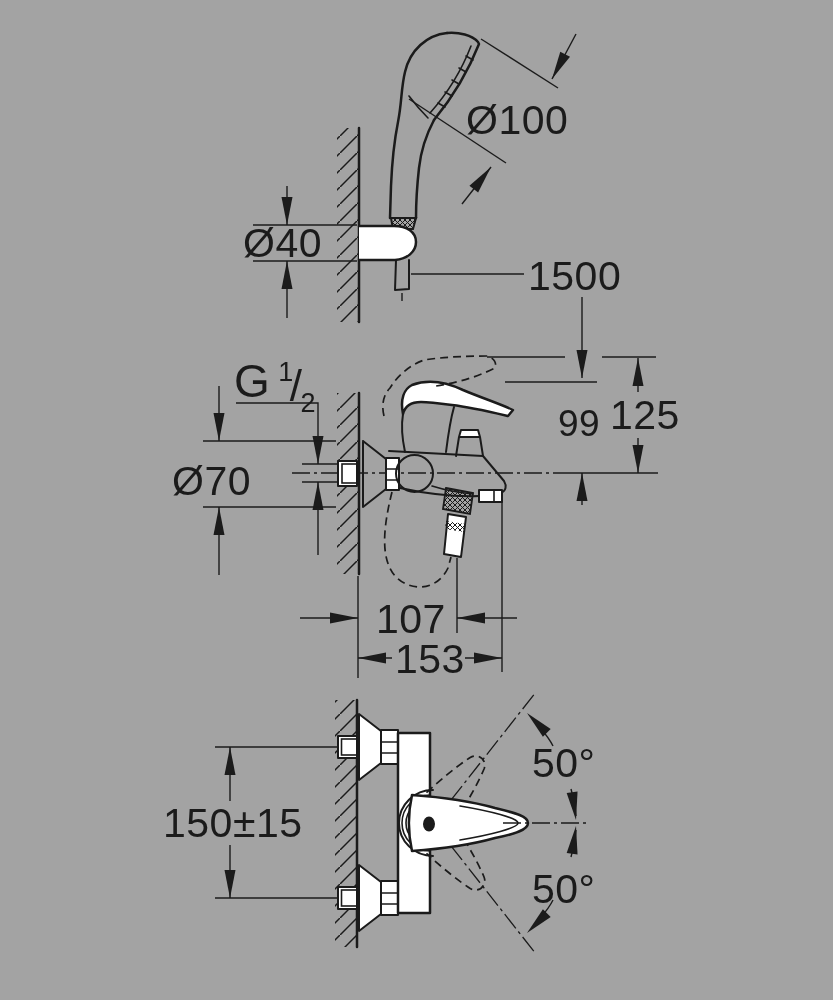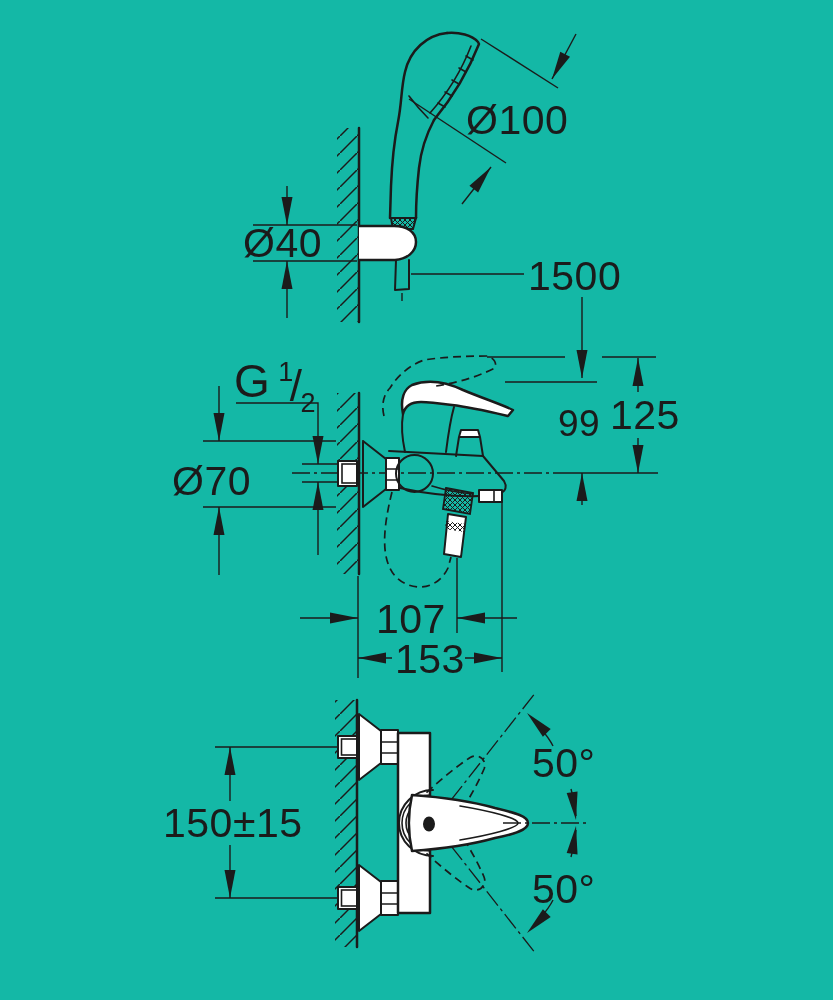--- a/index.html
+++ b/index.html
@@ -1,17 +1,17 @@
 <!DOCTYPE html>
 <html><head>
 <meta charset="utf-8">
 <style>
   html,body{margin:0;padding:0;background:#e8e8e8;}
   .canvas{
-    width:833px;height:1000px;background:#14b8a6;position:relative;margin:0 auto;
+    width:833px;height:1000px;background:#a3a3a3;position:relative;margin:0 auto;
     font-family:"Liberation Sans", sans-serif;
   }
   svg{display:block;}
   .ln   {fill:none;stroke:#1b1b1b;stroke-width:2.5;stroke-linecap:round;stroke-linejoin:round;}
   .ln2  {fill:none;stroke:#1b1b1b;stroke-width:2;stroke-linecap:round;stroke-linejoin:round;}
   .thin {fill:none;stroke:#1b1b1b;stroke-width:1.4;stroke-linecap:butt;}
   .inner{fill:none;stroke:#1b1b1b;stroke-width:1.6;stroke-linecap:round;}
   .dash {fill:none;stroke:#1b1b1b;stroke-width:1.7;stroke-dasharray:8 5;stroke-linecap:butt;}
   .ddot {fill:none;stroke:#1b1b1b;stroke-width:1.3;stroke-dasharray:18 4 3 4;stroke-linecap:butt;}
   .wfill{fill:#ffffff;}

